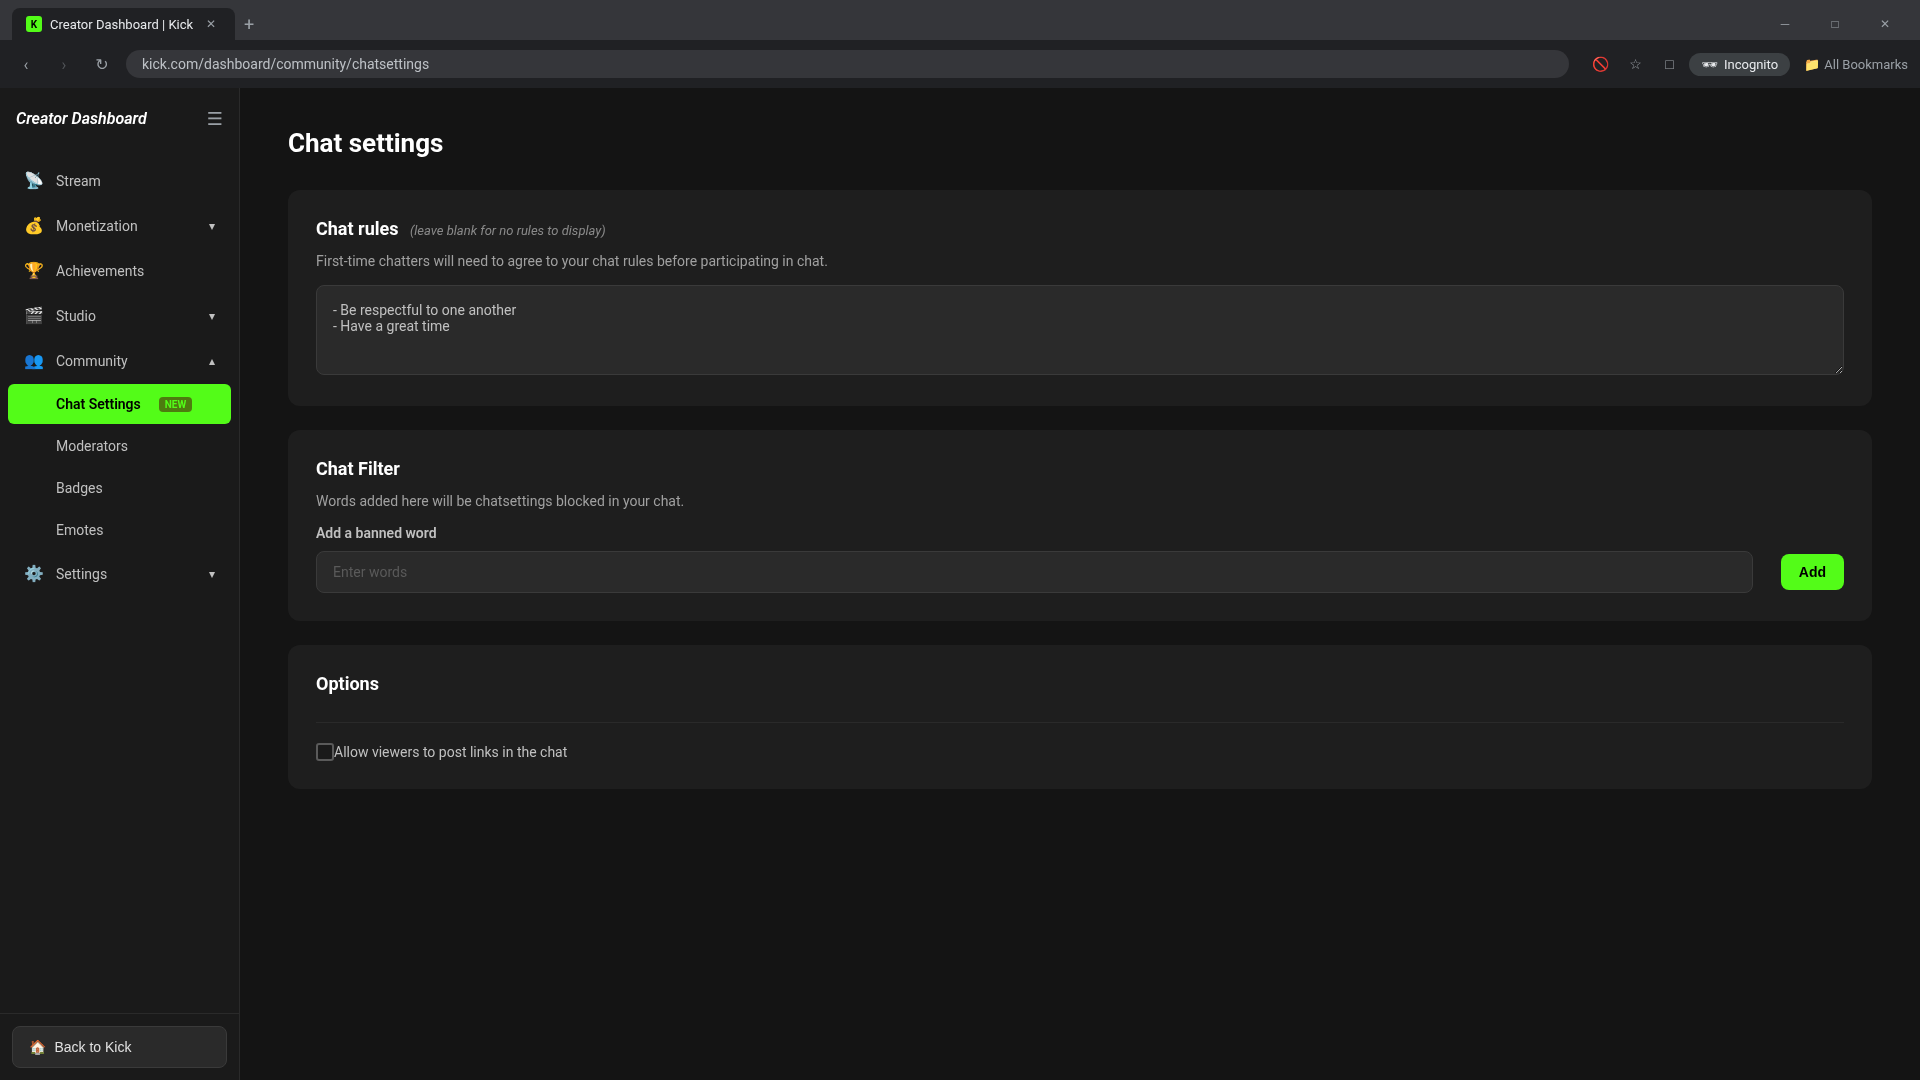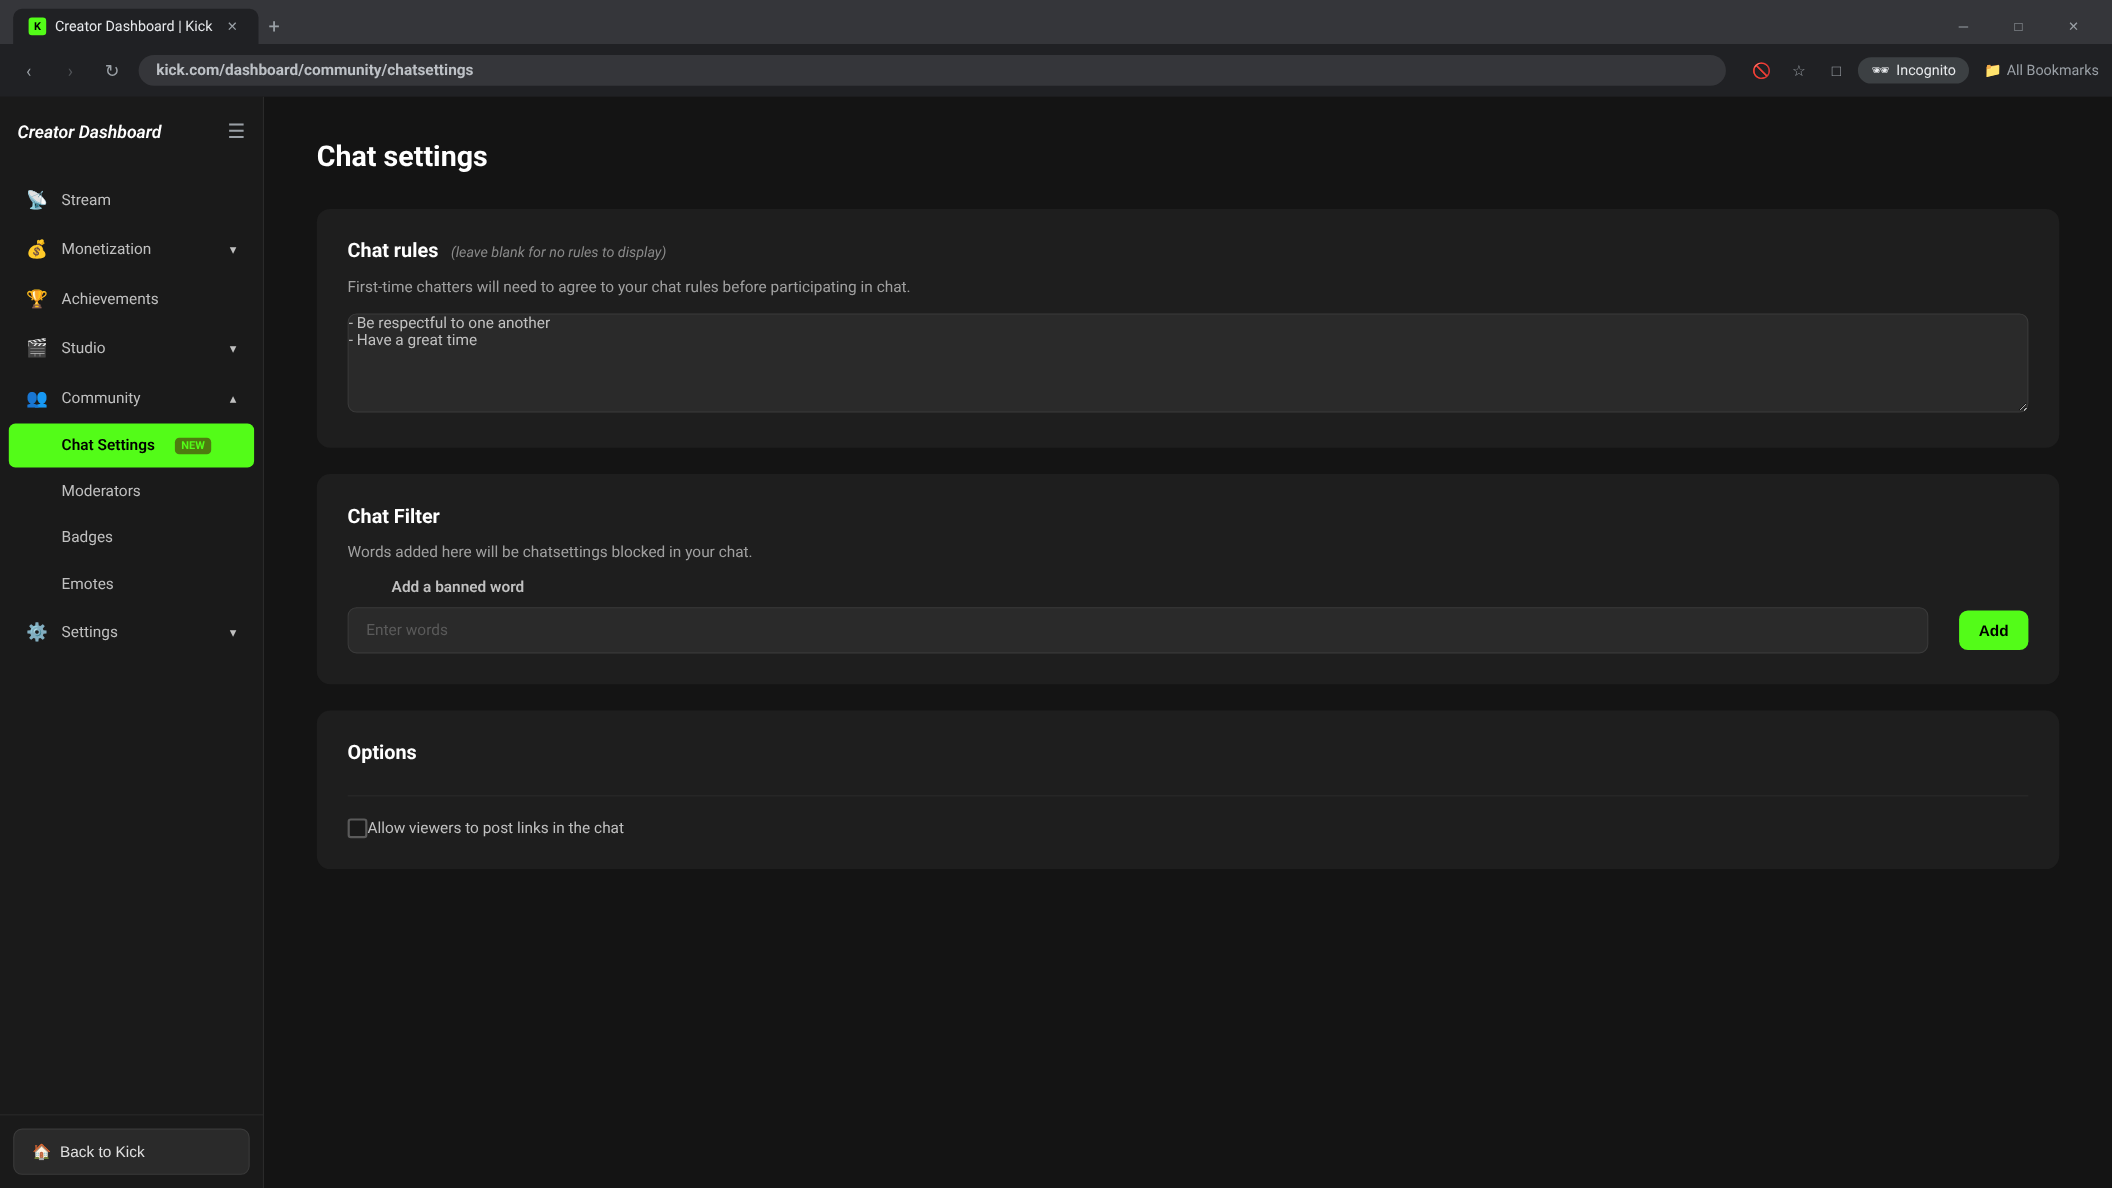--- a/index.html
+++ b/index.html
@@ -79,21 +79,20 @@
     .url-bar {
       flex: 1;
       background: #35363a;
       border-radius: 20px;
       padding: 6px 16px;
       display: flex;
       align-items: center;
       gap: 8px;
       font-size: 14px;
       color: #e8eaed;
-      font-weight: bold;
     }
     .url-text { color: #bdc1c6; }
     .browser-actions {
       display: flex;
       align-items: center;
       gap: 6px;
       margin-left: 8px;
     }
     .browser-action-btn {
       width: 28px; height: 28px;
@@ -258,21 +257,21 @@
     .card-description {
       font-size: 14px;
       color: #a0a0a0;
       margin: 14px 0 16px;
     }
     .chat-rules-textarea {
       width: 100%;
       background: #2a2a2a;
       border: 1px solid #3a3a3a;
       border-radius: 8px;
-      padding: 0;
+      padding: 16px;
       color: #c0c0c0;
       font-size: 14px;
       resize: vertical;
       min-height: 90px;
       font-family: inherit;
     }
     .card-footer {
       display: flex;
       justify-content: flex-end;
       margin-top: 16px;
@@ -459,21 +458,21 @@
         <span class="card-subtitle">(leave blank for no rules to display)</span>
       </div>
       <p class="card-description">First-time chatters will need to agree to your chat rules before participating in chat.</p>
       <textarea class="chat-rules-textarea" style="">- Be respectful to one another
 - Have a great time</textarea>
     </div>
 
     <div class="card">
       <span class="card-title">Chat Filter</span>
       <p class="card-description">Words added here will be chatsettings blocked in your chat.</p>
-      <label class="card-description" style="display:block; color:#c0c0c0; font-weight:600; margin-bottom:10px;margin-left:40px;">Add a banned word</label>
+      <label class="card-description" style="display:block; color:#c0c0c0; font-weight:600; margin-bottom:10px;">Add a banned word</label>
       <div class="banned-word-row">
         <input class="banned-word-input" type="text" placeholder="Enter words" style="">
         <button class="add-btn">Add</button>
       </div>
     </div>
 
     <div class="card">
       <span class="card-title">Options</span>
       <div class="section-divider"></div>
       <div class="options-row" style="margin-top: 20px;">

